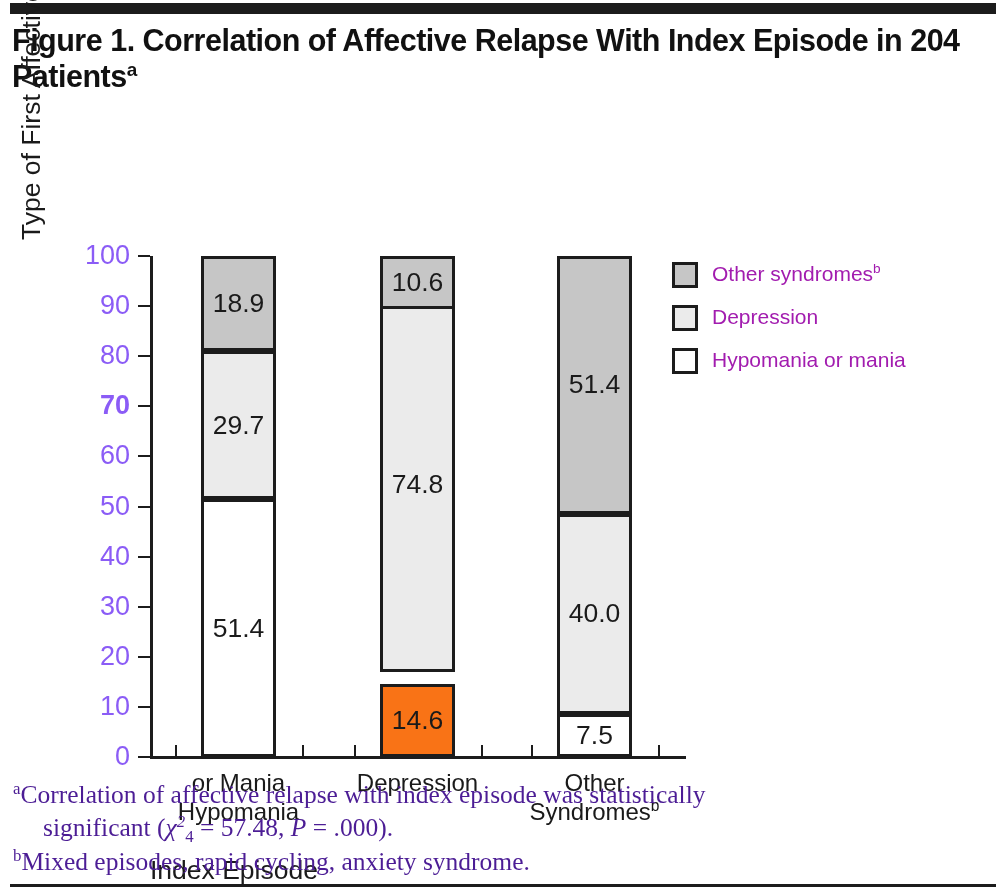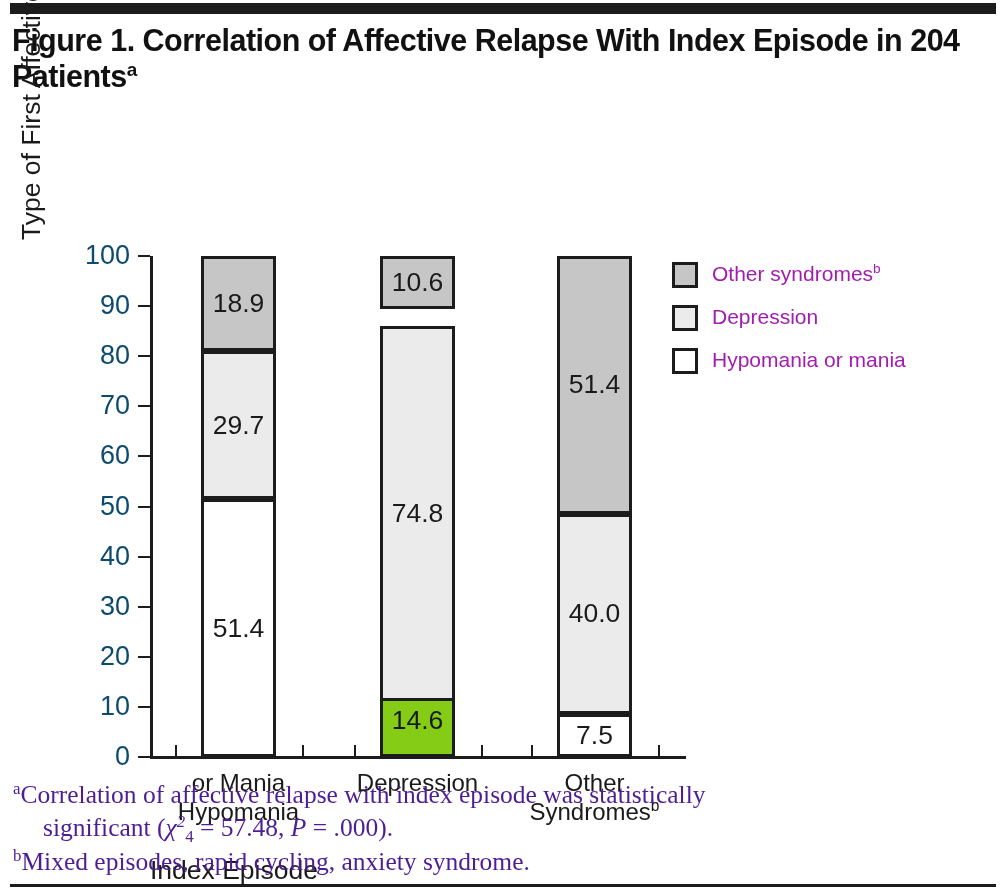--- a/index.html
+++ b/index.html
@@ -90,21 +90,21 @@
     width: 12px; height: 2px;
     background: #1c1c1c;
   }
   .ytick-label {
     position: absolute;
     right: 1006px;
     width: 70px;
     text-align: right;
     font-size: 27px;
     line-height: 27px;
-    color: #0c4a6e;
+    color: #8b5cf6;
     white-space: nowrap;
   }
 
   .xtick {
     position: absolute;
     top: 625px;
     width: 2px; height: 11px;
     background: #1c1c1c;
   }
 
@@ -227,21 +227,21 @@
       <div class="ytick-label" style="left: 60px; right: auto; top: 522.8px;">20</div>
       <div class="ytick" style="top: 485.7px;"></div>
       <div class="ytick-label" style="left: 60px; right: auto; top: 472.7px;">30</div>
       <div class="ytick" style="top: 435.6px;"></div>
       <div class="ytick-label" style="left: 60px; right: auto; top: 422.6px;">40</div>
       <div class="ytick" style="top: 385.5px;"></div>
       <div class="ytick-label" style="left: 60px; right: auto; top: 372.5px;">50</div>
       <div class="ytick" style="top: 335.4px;"></div>
       <div class="ytick-label" style="left: 60px; right: auto; top: 322.4px;">60</div>
       <div class="ytick" style="top: 285.3px;"></div>
-      <div class="ytick-label" style="left: 60px; right: auto; top: 272.3px;">70</div>
+      <div class="ytick-label" style="left: 60px; right: auto; top: 272.3px; font-weight: bold;">70</div>
       <div class="ytick" style="top: 235.2px;"></div>
       <div class="ytick-label" style="left: 60px; right: auto; top: 222.2px;">80</div>
       <div class="ytick" style="top: 185.1px;"></div>
       <div class="ytick-label" style="left: 60px; right: auto; top: 172.1px;">90</div>
       <div class="ytick" style="top: 135px;"></div>
       <div class="ytick-label" style="left: 60px; right: auto; top: 122px;">100</div>
     </div>
   <div id="xticks">
       <div class="xtick" style="left: 175px;"></div>
       <div class="xtick" style="left: 302px;"></div>
@@ -257,24 +257,24 @@
           <span class="seg-label">51.4</span>
         </div>
         <div class="seg" style="top: 94.689px; height: 148.797px; background: rgb(235, 235, 235);">
           <span class="seg-label">29.7</span>
         </div>
         <div class="seg" style="top: 0px; height: 94.689px; background: rgb(198, 198, 198);">
           <span class="seg-label">18.9</span>
         </div>
       </div>
       <div class="bar" style="left: 380px; width: 75px; top: 136px; height: 501px;">
-        <div class="seg" style="top: 427.854px; height: 73.146px; background: #84cc16;">
+        <div class="seg" style="top: 427.854px; height: 73.146px; background: #f97316;">
           <span class="seg-label">14.6</span>
         </div>
-        <div class="seg" style="top: 70px; height: 374.748px; background: rgb(235, 235, 235);">
+        <div class="seg" style="top: 41px; height: 374.748px; background: rgb(235, 235, 235);">
           <span class="seg-label">74.8</span>
         </div>
         <div class="seg" style="top: 5.68434e-14px; height: 53.106px; background: rgb(198, 198, 198);">
           <span class="seg-label">10.6</span>
         </div>
       </div>
       <div class="bar" style="left: 557px; width: 75px; top: 136px; height: 501px;">
         <div class="seg" style="top: 457.914px; height: 43.086px; background: rgb(255, 255, 255);">
           <span class="seg-label">7.5</span>
         </div>

